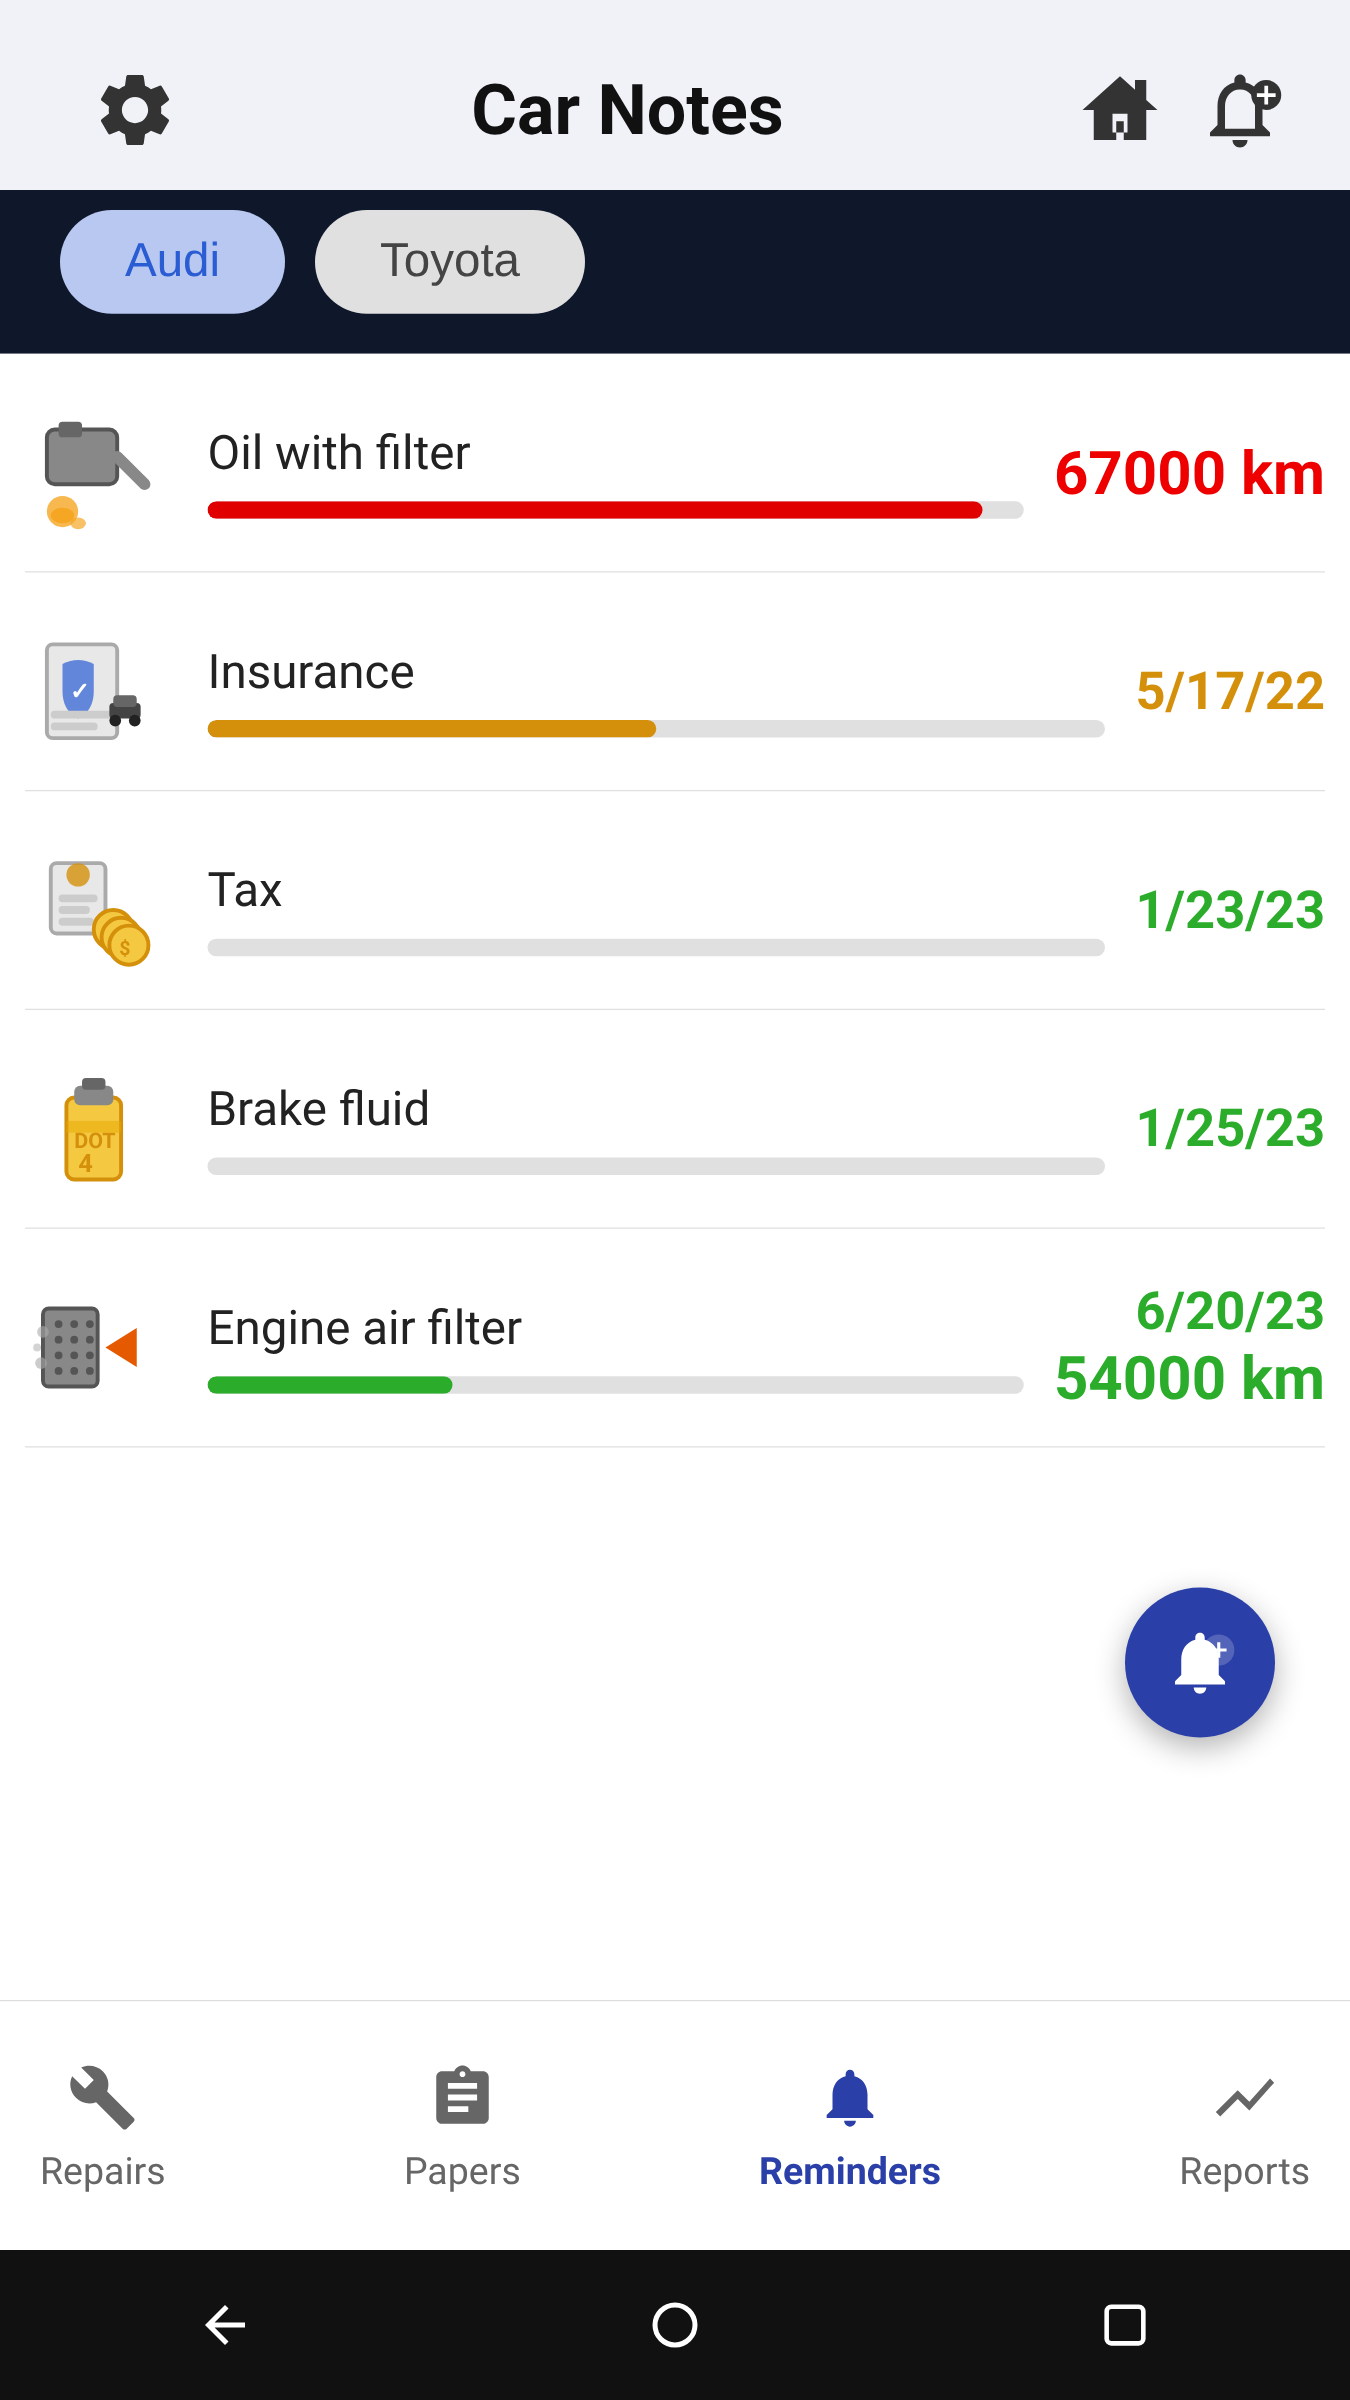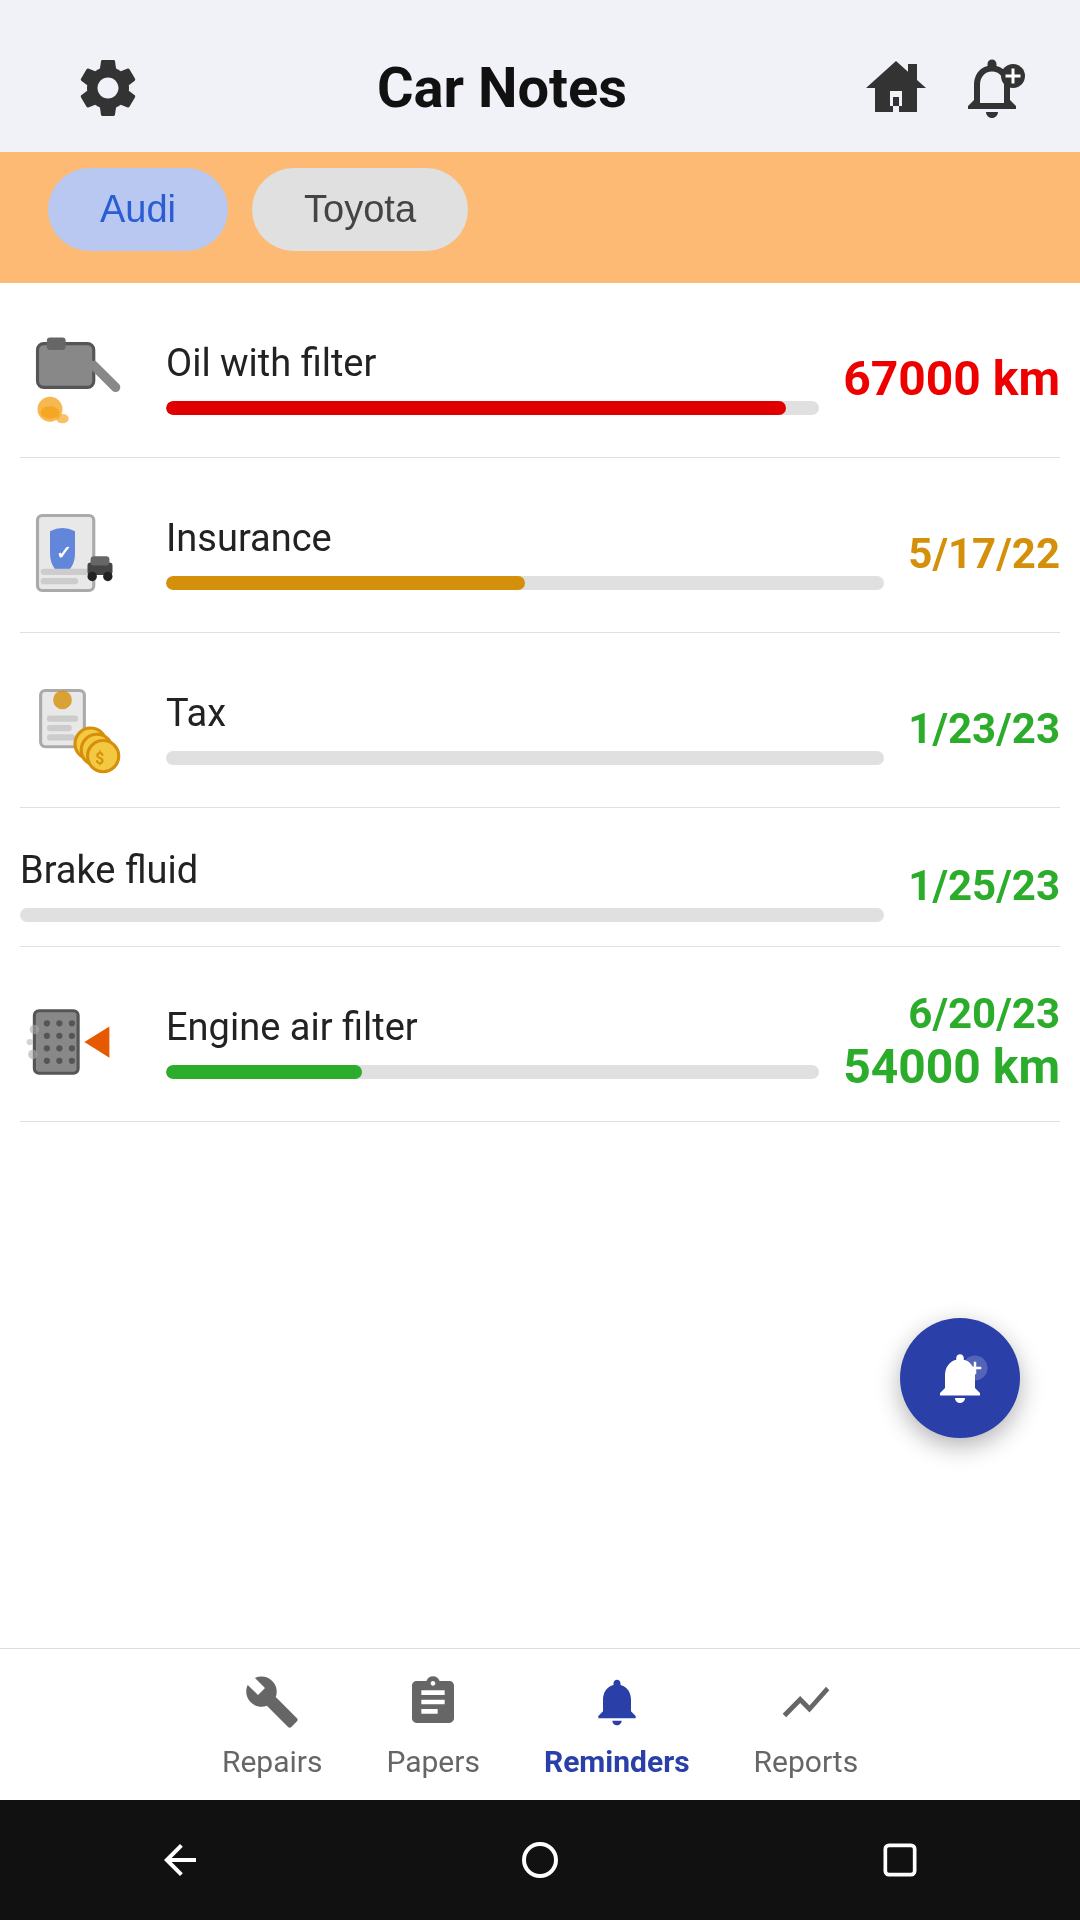--- a/index.html
+++ b/index.html
@@ -42,21 +42,21 @@
     .header-icons-right {
       display: flex;
       gap: 16px;
       align-items: center;
     }
 
     .car-tabs {
       display: flex;
       gap: 24px;
       padding: 16px 48px 32px 48px;
-      background: #fdba74;
+      background: #0f172a;
     }
 
     .car-tab {
       padding: 20px 52px;
       border-radius: 60px;
       font-size: 38px;
       font-weight: 500;
       cursor: pointer;
       border: none;
       outline: none;
@@ -150,25 +150,25 @@
       border-radius: 60px;
       background: #2a3fa8;
       display: flex;
       align-items: center;
       justify-content: center;
       cursor: pointer;
       box-shadow: 0 8px 24px rgba(0,0,0,0.3);
     }
 
     .bottom-nav {
-      height: 152px;
+      height: 200px;
       background: #fff;
       display: flex;
       align-items: center;
-      justify-content: center;
+      justify-content: space-between;
       border-top: 1px solid #ddd;
       flex-shrink: 0;
     }
 
     .nav-item {
       display: flex;
       flex-direction: column;
       align-items: center;
       gap: 10px;
       cursor: pointer;
@@ -326,20 +326,31 @@
         <div class="progress-bar-bg">
           <div class="progress-bar-fill" style="width:0%; background:#2bac2b;"></div>
         </div>
       </div>
       <div class="reminder-date">
         <span class="reminder-date-text color-green">1/23/23</span>
       </div>
     </div>
 
     <div class="reminder-item">
+      <div class="reminder-icon">
+        <svg width="100" height="100" viewBox="0 0 64 64">
+
+          <rect x="18" y="16" width="28" height="42" rx="4" fill="#f5c842" stroke="#d4900a" stroke-width="2"></rect>
+          <rect x="22" y="10" width="20" height="10" rx="3" fill="#888"></rect>
+          <rect x="26" y="6" width="12" height="6" rx="2" fill="#666"></rect>
+          <text x="22" y="42" font-size="11" fill="#d4900a" font-weight="bold">DOT</text>
+          <text x="24" y="54" font-size="13" fill="#d4900a" font-weight="bold">4</text>
+          <rect x="18" y="28" width="28" height="6" fill="#e8a800" opacity="0.5"></rect>
+        </svg>
+      </div>
       <div class="reminder-content">
         <div class="reminder-name">Brake fluid</div>
         <div class="progress-bar-bg">
           <div class="progress-bar-fill" style="width:0%; background:#2bac2b;"></div>
         </div>
       </div>
       <div class="reminder-date">
         <span class="reminder-date-text color-green">1/25/23</span>
       </div>
     </div>

